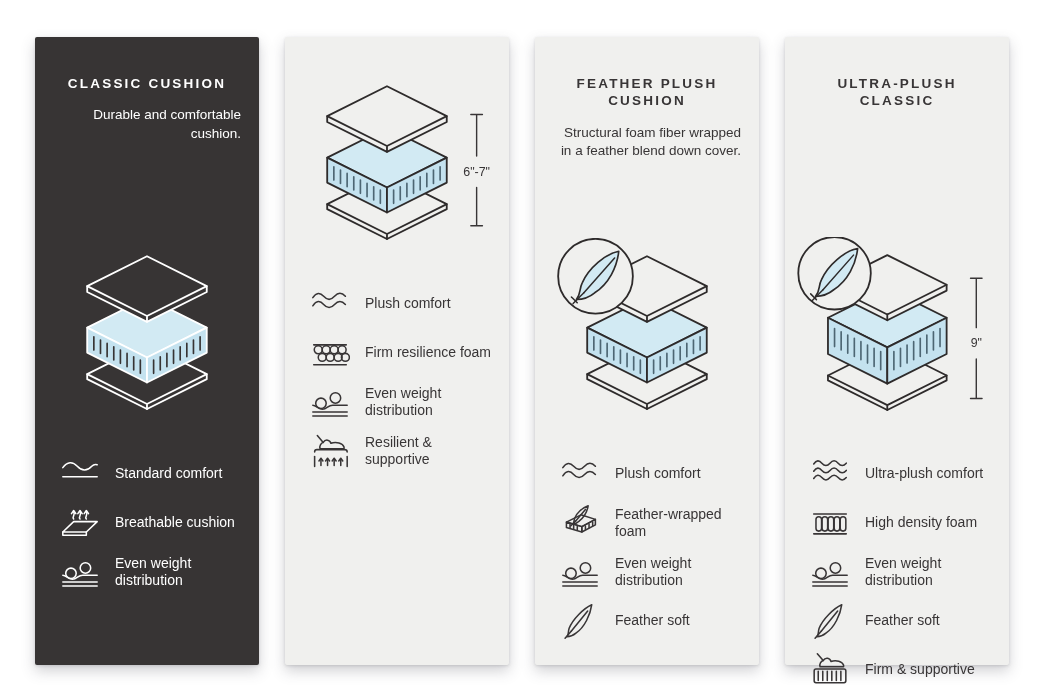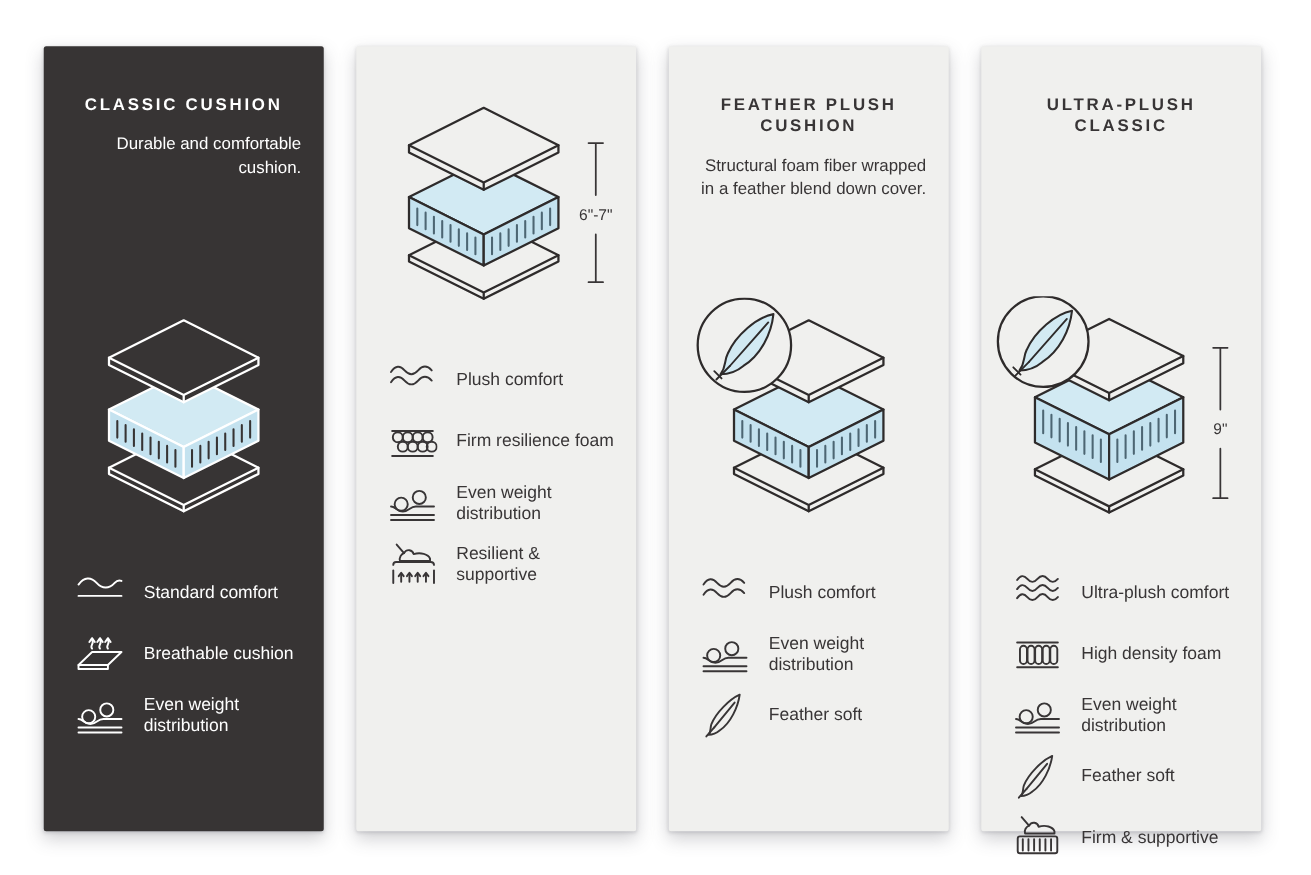--- a/index.html
+++ b/index.html
@@ -237,20 +237,35 @@
           <svg class="ficon-svg" viewBox="0 0 44 42" width="40" height="38">
             <path d="M3,14 C7,8 11,8 15,12.5 C19,17 23,17 27,12.5 C31,8 35,8 39,12.5"></path>
             <path d="M3,23 C7,17 11,17 15,21.5 C19,26 23,26 27,21.5 C31,17 35,17 39,21.5"></path>
           </svg>
         </span>
         <span class="flabel">Plush comfort</span>
       </div>
       <div class="feature">
         <span class="ficon">
           <svg class="ficon-svg" viewBox="0 0 44 42" width="40" height="38">
+            <path d="M7,20 L23,12 L39,17 L24,25 Z"></path>
+            <path d="M7,20 L7,26 L24,31 L24,25 Z"></path>
+            <path d="M24,25 L24,31 L39,23 L39,17 Z"></path>
+            <path d="M11,22.3 L11,26.3 M15,23.5 L15,27.5 M19,24.8 L19,28.8"></path>
+            <path d="M28,24.2 L28,28.2 M32,22.2 L32,26.2 M36,20.2 L36,24.2"></path>
+            <path d="M31,2 C25,4 18,10 16,16 C15,19 16,20 14,22 C17,22 19,21 21,19 C26,15 30,8 31,2 Z"></path>
+            <path d="M28,6 L17,19"></path>
+            <path d="M17,19 L12,24"></path>
+          </svg>
+        </span>
+        <span class="flabel">Feather-wrapped foam</span>
+      </div>
+      <div class="feature">
+        <span class="ficon">
+          <svg class="ficon-svg" viewBox="0 0 44 42" width="40" height="38">
             <path d="M3,24.5 C7,24.5 8,29 13.5,29 C19,29 19.5,24.5 25,24.5 L41,24.5"></path>
             <circle cx="12" cy="22.5" r="5.8"></circle>
             <circle cx="28" cy="16.5" r="5.8"></circle>
             <path d="M3,32 L41,32"></path>
             <path d="M3,36.5 L41,36.5"></path>
           </svg>
         </span>
         <span class="flabel">Even weight distribution</span>
       </div>
       <div class="feature">

